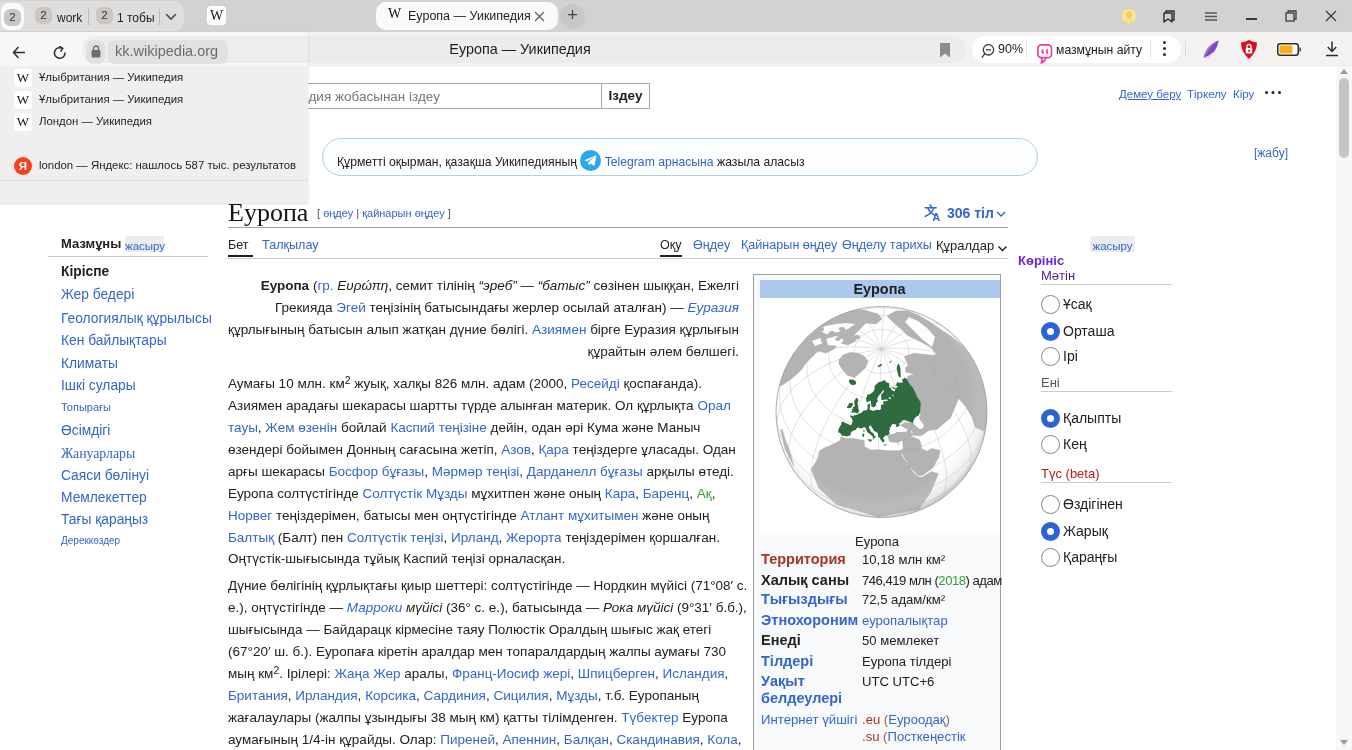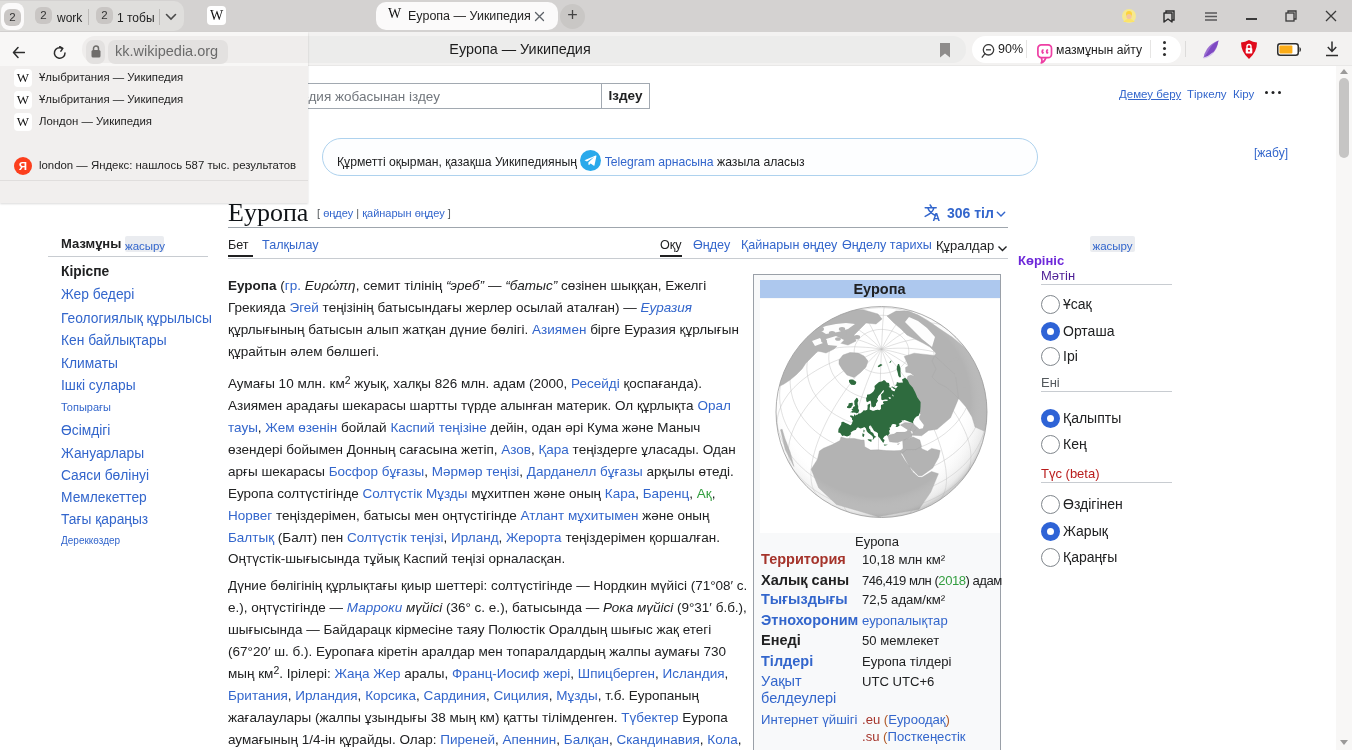--- a/index.html
+++ b/index.html
@@ -205,21 +205,21 @@
 <div class="abs" style="left:125px;top:236px;width:39px;height:16px;background:#eaecf0;border-radius:2px;text-align:center;"><a style="font-size:11.5px;line-height:16px;">жасыру</a></div>
 <div class="abs" style="left:48px;top:256px;width:160px;height:1px;background:#c8ccd1;"></div>
 <div class="abs" style="left:61px;top:264px;font-size:13.8px;font-weight:bold;color:#202122;">Кіріспе</div>
 <a class="abs" style="left:61px;top:287.3px;font-size:13.8px;">Жер бедері</a>
 <a class="abs" style="left:61px;top:310.7px;font-size:13.8px;">Геологиялық құрылысы</a>
 <a class="abs" style="left:61px;top:332.8px;font-size:13.8px;">Кен байлықтары</a>
 <a class="abs" style="left:61px;top:355.8px;font-size:13.8px;">Климаты</a>
 <a class="abs" style="left:61px;top:377.9px;font-size:13.8px;">Ішкі сулары</a>
 <a class="abs" style="left:61px;top:400.5px;font-size:11px;">Топырағы</a>
 <a class="abs" style="left:61px;top:422.9px;font-size:13.8px;">Өсімдігі</a>
-<a class="abs" style="left:61px;top:445.5px;font-size:13.8px;">Жануарлары</a>
+<a class="abs" style="left:61px;top:445.5px;font-size:13.8px;font-family:Liberation Serif, serif;">Жануарлары</a>
 <a class="abs" style="left:61px;top:468.1px;font-size:13.8px;">Саяси бөлінуі</a>
 <a class="abs" style="left:61px;top:490.1px;font-size:13.8px;">Мемлекеттер</a>
 <a class="abs" style="left:61px;top:512.2px;font-size:13.8px;">Тағы қараңыз</a>
 <a class="abs" style="left:61px;top:534.7px;font-size:10px;">Дереккөздер</a>
 
 <div class="abs" style="left:1018px;top:237px;font-size:13px;font-weight:bold;color:#6d28d9;margin-top:16px;">Көрініс</div>
 <div class="abs" style="left:1090px;top:236px;width:45px;height:16px;background:#eaecf0;border-radius:2px;text-align:center;"><a style="font-size:11.5px;line-height:16px;">жасыру</a></div>
 <div class="abs" style="left:1041px;top:268px;font-size:13px;color:#4c1d95;">Мәтін</div>
 <div class="abs" style="left:1041px;top:284px;width:131px;height:1px;background:#c8ccd1;"></div>
 <div class="radio" style="left:1041px;top:295px;"></div>
@@ -236,21 +236,21 @@
 <div class="rlab" style="top:435.5px;">Кең</div>
 <div class="abs" style="left:1041px;top:466px;font-size:13px;color:#b91c1c;">Түс (beta)</div>
 <div class="abs" style="left:1041px;top:482px;width:131px;height:1px;background:#c8ccd1;"></div>
 <div class="radio" style="left:1041px;top:495px;"></div>
 <div class="rlab" style="top:495.5px;">Өздігінен</div>
 <div class="radio on" style="left:1041px;top:522px;"></div>
 <div class="rlab" style="top:522.5px;">Жарық</div>
 <div class="radio" style="left:1041px;top:548px;"></div>
 <div class="rlab" style="top:548.5px;">Қараңғы</div>
 
-<div class="para" style="top:275px;"><b>Еуропа</b> (<a>гр.</a> <i>Ευρώπη</i>, семит тілінің <i>“эреб”</i> — <i>“батыс”</i> сөзінен шыққан, Ежелгі<br>
+<div class="para" style="top:275px;text-align:right;"><b>Еуропа</b> (<a>гр.</a> <i>Ευρώπη</i>, семит тілінің <i>“эреб”</i> — <i>“батыс”</i> сөзінен шыққан, Ежелгі<br>
 Грекияда <a>Эгей</a> теңізінің батысындағы жерлер осылай аталған) — <a><i>Еуразия</i></a><br>
 құрлығының батысын алып жатқан дүние бөлігі. <a>Азиямен</a> бірге Еуразия құрлығын<br>
 құрайтын әлем бөлшегі.</div>
 
 <div class="para" style="top:373.2px;">Аумағы 10 млн. км<sup>2</sup> жуық, халқы 826 млн. адам (2000, <a>Ресейді</a> қоспағанда).<br>
 Азиямен арадағы шекарасы шартты түрде алынған материк. Ол құрлықта <a>Орал</a><br>
 <a>тауы</a>, <a>Жем өзенін</a> бойлай <a>Каспий теңізіне</a> дейін, одан әрі Кума және Маныч<br>
 өзендері бойымен Донның сағасына жетіп, <a>Азов</a>, <a>Қара</a> теңіздерге ұласады. Одан<br>
 арғы шекарасы <a>Босфор бұғазы</a>, <a>Мәрмәр теңізі</a>, <a>Дарданелл бұғазы</a> арқылы өтеді.<br>
 Еуропа солтүстігінде <a>Солтүстік Мұзды</a> мұхитпен және оның <a>Кара</a>, <a>Баренц</a>, <a class="grn">Ақ</a>,<br>
@@ -329,21 +329,21 @@
   </div>
 <div class="ibrow" style="top:632.4px;">
     <span class="ibl blk">Енеді</span>
     <span class="ibv">50 мемлекет</span>
   </div>
 <div class="ibrow" style="top:652.9px;">
     <span class="ibl"><a style="font-weight:bold;">Тілдері</a></span>
     <span class="ibv">Еуропа тілдері</span>
   </div>
 <div class="ibrow" style="top:672.8px;">
-    <span class="ibl"><a style="font-weight:normal;">Уақыт белдеулері</a></span>
+    <span class="ibl"><a style="font-weight:bold;">Уақыт белдеулері</a></span>
     <span class="ibv grn" style="font-weight:normal;">UTC UTC+6</span>
   </div>
 <div class="ibrow" style="top:710.6px;">
     <span class="ibl" style="white-space:nowrap;font-size:13.2px;"><a style="font-weight:normal;">Интернет үйшігі</a></span>
     <span class="ibv"><span class="red">.eu</span> <span style="color:#b05a2a;">(</span><a>Еуроодақ</a><span style="color:#b05a2a;">)</span><br><span class="red">.su</span> <span style="color:#b05a2a;">(</span><a>Посткеңестік</a></span>
   </div>
 
 <div class="abs" style="left:1336px;top:66px;width:16px;height:684px;background:#f8f7f6;"></div>
 <div class="abs" style="left:1339px;top:78px;width:10px;height:80px;background:#c6c5c4;border-radius:5px;"></div>
 <svg class="abs" style="left:1340px;top:69px;" width="8" height="5" viewBox="0 0 8 5">

